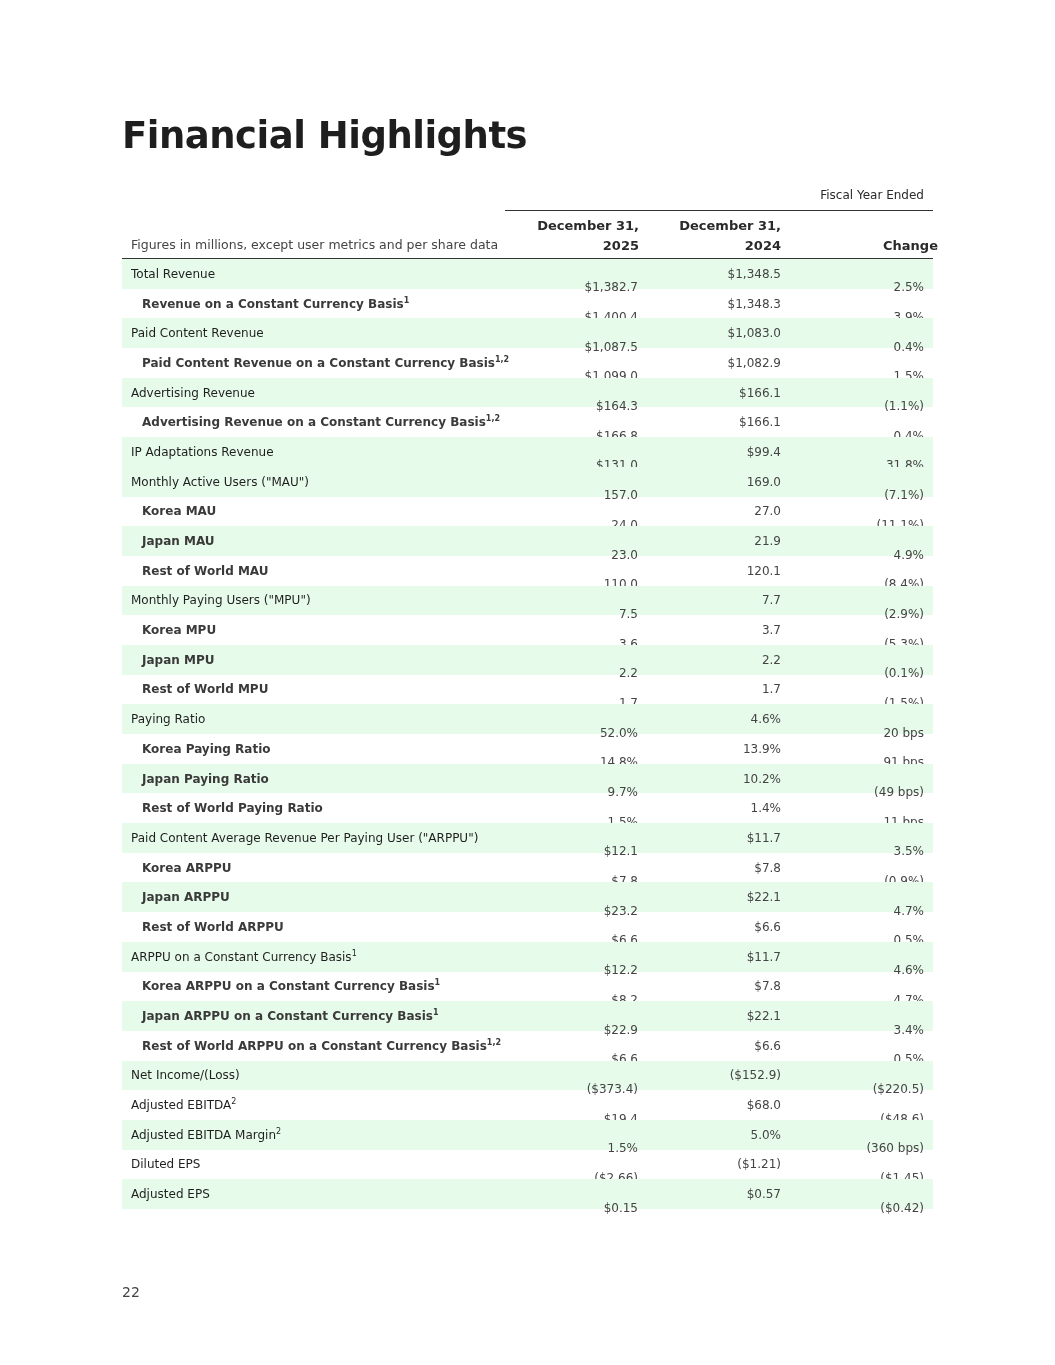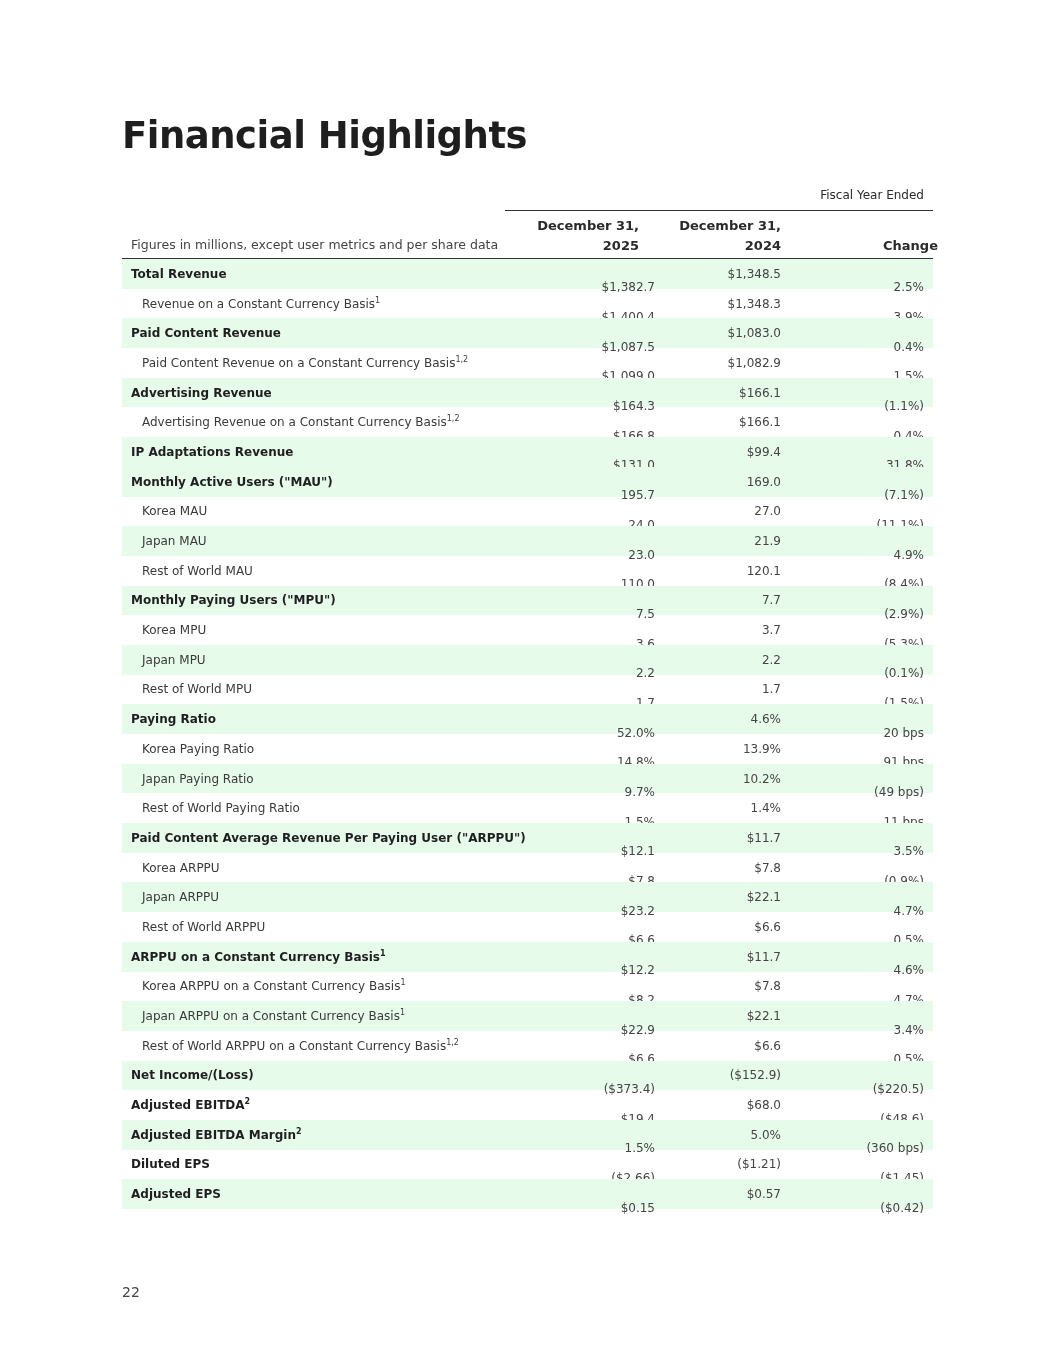--- a/index.html
+++ b/index.html
@@ -17,24 +17,24 @@
   .hdr.bold { font-weight: bold; text-align: right; line-height: 20px; }
   .hdr.caption { left: 131px; top: 237px; color: #444; font-size: 12.5px; }
   .hdr.c1 { right: 416px; top: 216px; }
   .hdr.c2 { right: 274px; top: 216px; }
   .hdr.c3 { right: 117px; top: 236px; }
   .hdr-rule { position: absolute; left: 122px; width: 811px; top: 258px; height: 1px; background: #333; }
   .table { position: absolute; left: 122px; top: 259px; width: 811px; }
   .row { height: 29.7px; display: flex; align-items: center; font-size: 12px; color: #333; }
   .row.alt { background: #e7fbeb; }
   .row .label { flex: 1; padding-left: 9px; white-space: nowrap; }
-  .row.sub .label { padding-left: 20px; color: #3a3a3a; }
-  .row.main .label { font-weight: bold; color: #1f1f1f; }
+  .row.sub .label { padding-left: 20px; color: #3a3a3a; font-weight: bold; }
+  .row.main .label { font-weight: normal; color: #1f1f1f; }
   .row .v { text-align: right; color: #444; }
-  .cell1 { position: absolute; right: 278px; margin-top: 27px; }
+  .cell1 { position: absolute; right: 295px; margin-top: 27px; }
   .cell2 { position: absolute; right: 152px; }
   .cell3 { position: absolute; right: 9px; margin-top: 27px; }
   .row { position: relative; }
   sup { font-size: 8px; vertical-align: super; line-height: 0; }
   .page-number { position: absolute; left: 122px; top: 1284px; font-size: 14px; color: #444; }
 </style>
 </head>
 <body>
 
 <h1 class="page-title">Financial Highlights</h1>
@@ -92,21 +92,21 @@
       <span class="v cell3">0.4%</span>
     </div>
     <div class="row main alt">
       <span class="label"><span>IP Adaptations Revenue</span></span>
       <span class="v cell1">$131.0</span>
       <span class="v cell2">$99.4</span>
       <span class="v cell3">31.8%</span>
     </div>
     <div class="row main alt">
       <span class="label"><span>Monthly Active Users ("MAU")</span></span>
-      <span class="v cell1">195.7</span>
+      <span class="v cell1">157.0</span>
       <span class="v cell2">169.0</span>
       <span class="v cell3">(7.1%)</span>
     </div>
     <div class="row sub">
       <span class="label"><span>Korea MAU</span></span>
       <span class="v cell1">24.0</span>
       <span class="v cell2">27.0</span>
       <span class="v cell3">(11.1%)</span>
     </div>
     <div class="row sub alt">

